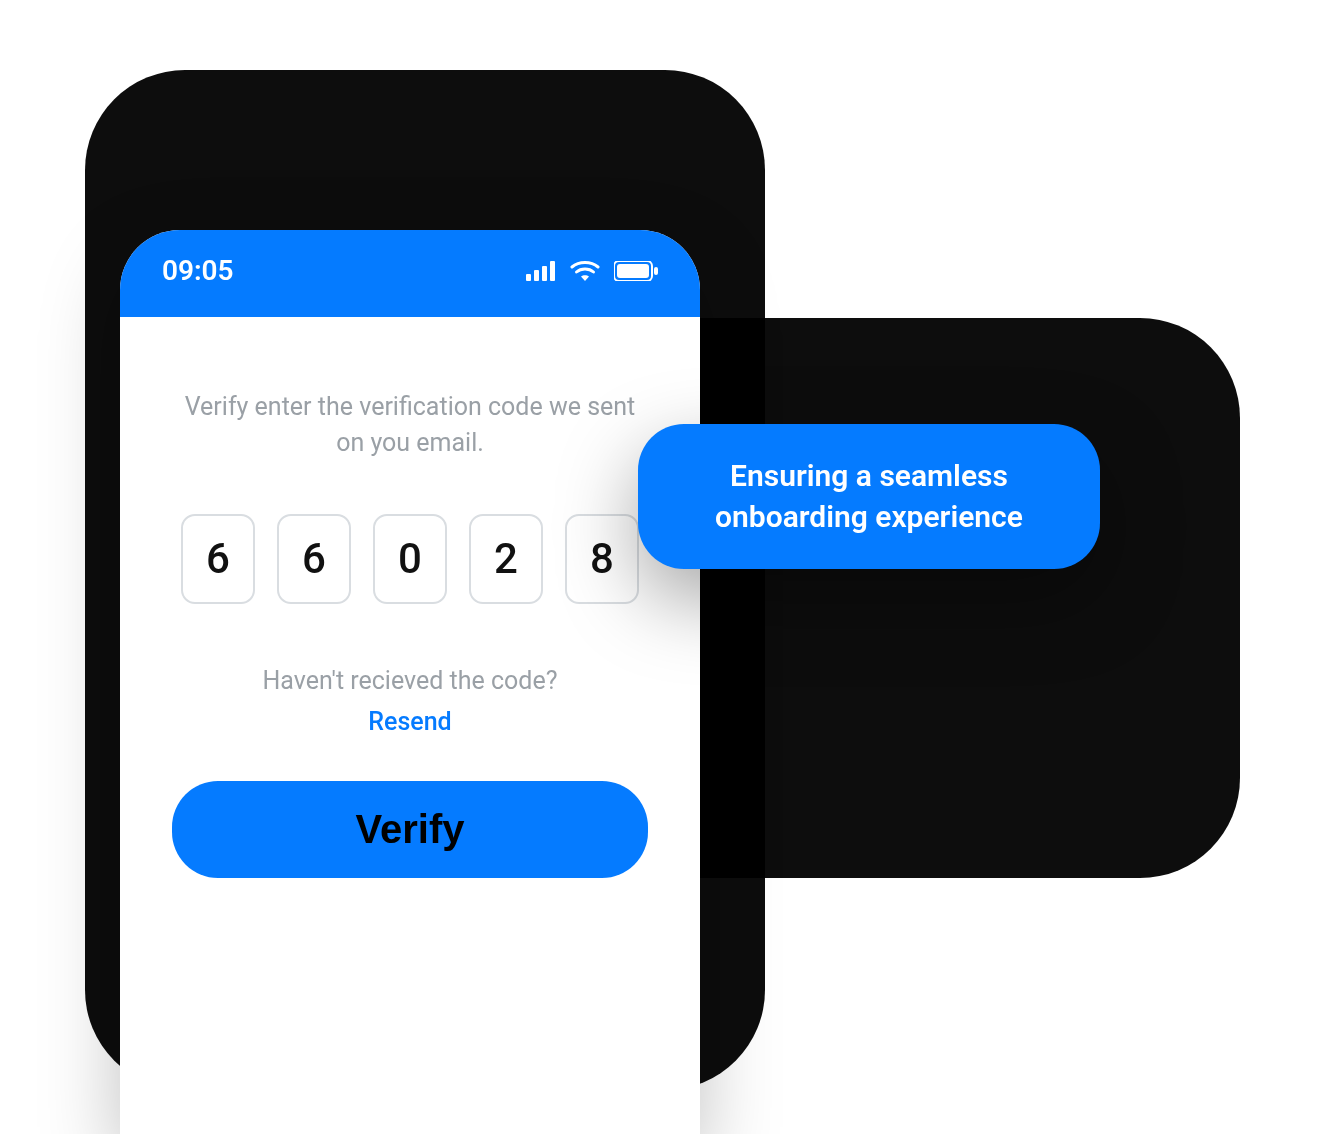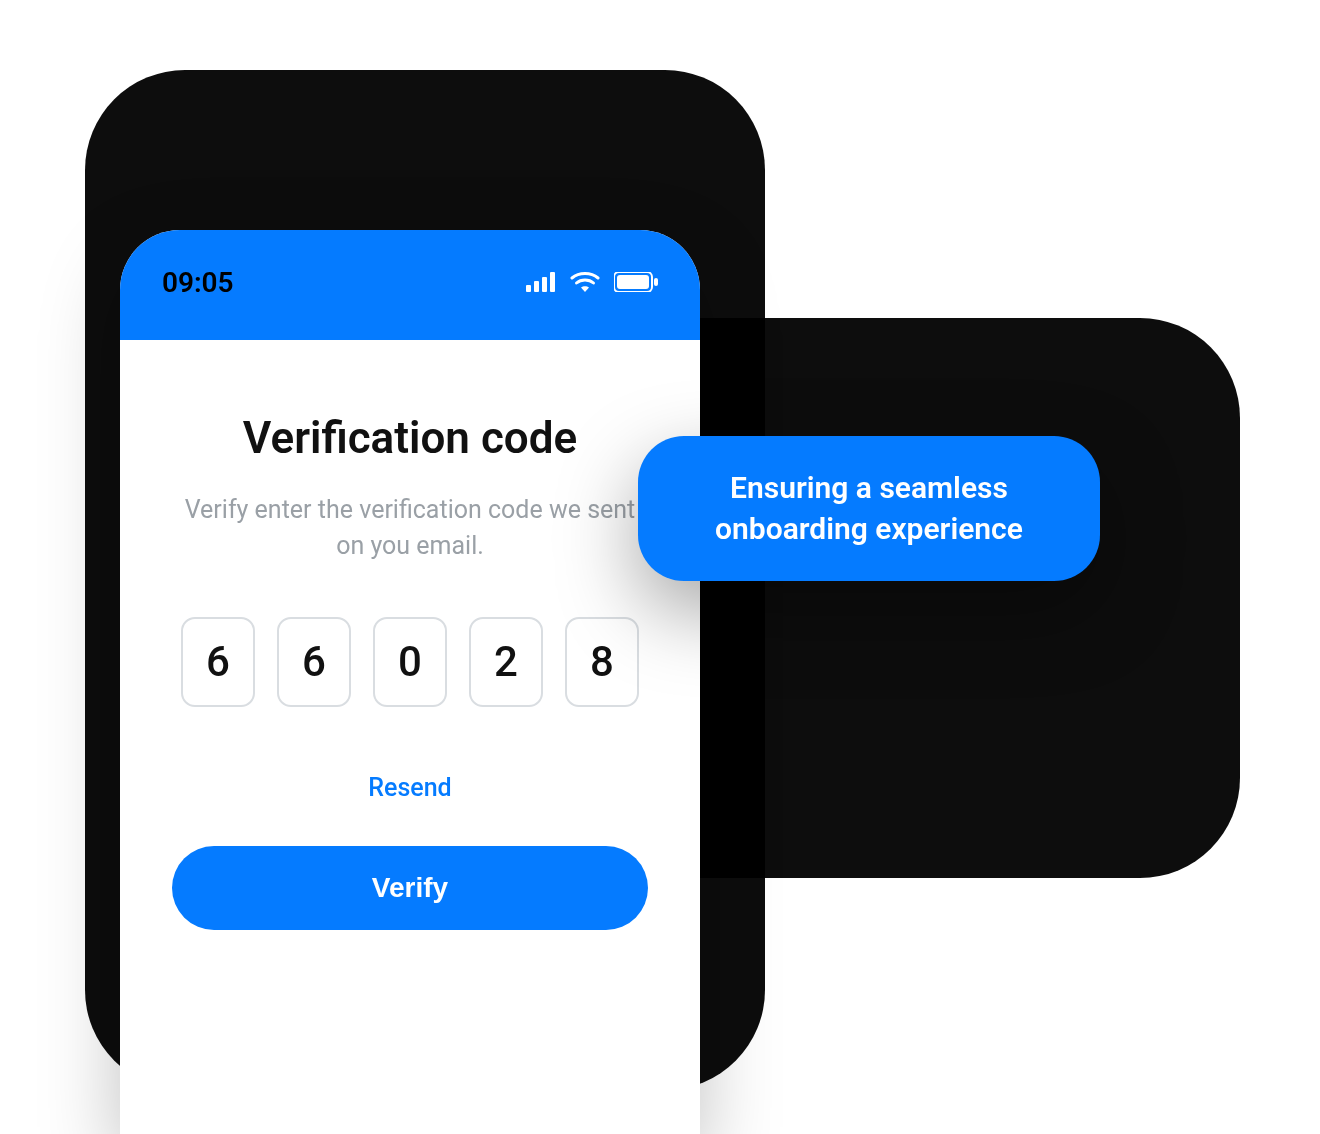--- a/index.html
+++ b/index.html
@@ -41,23 +41,23 @@
     width: 580px;
     height: 904px;   
     background: #ffffff;
     border-radius: 60px 60px 0 0;
     overflow: hidden;
     box-shadow: 0 30px 80px rgba(0,0,0,0.25);
   }
 
   
   .status-bar {
-    height: 110px;
+    height: 87px;
     background: #057bff;
-    color: #000000;
+    color: #ffffff;
     display: flex;
     align-items: center;
     justify-content: space-between;
     padding: 0 42px 6px 42px;
     font-size: 28px;
     font-weight: 600;
   }
   .status-right { display: flex; align-items: center; gap: 14px; }
   .status-right svg { display: block; }
 
@@ -110,33 +110,33 @@
     display: inline-block;
     margin-top: 4px;
     text-align: right;
   }
 
   
   .verify-btn {
     display: block;
     width: 100%;
     background: #057bff;
-    color: #ffffff;
-    font-size: 28px;
+    color: #000000;
+    font-size: 40px;
     font-weight: 600;
     border: none;
     border-radius: 46px;
     padding: 26px 0;
     cursor: pointer;
   }
 
   
   .callout {
     position: absolute;
-    top: 436px;
+    top: 424px;
     left: 638px;
     width: 462px;
     background: #057bff;
     color: #ffffff;
     font-size: 30px;
     font-weight: 600;
     line-height: 1.35;
     text-align: center;
     padding: 32px 40px;
     border-radius: 46px;
@@ -173,32 +173,32 @@
         <svg width="44" height="20" viewBox="0 0 44 20">
           <rect x="0" y="0" width="38" height="20" rx="5" fill="none" stroke="#fff" stroke-width="2"></rect>
           <rect x="3" y="3" width="32" height="14" rx="3" fill="#fff"></rect>
           <rect x="40" y="6" width="4" height="8" rx="2" fill="#fff"></rect>
         </svg>
       </span>
     </span>
   </div>
 
   <div class="content">
-    <h1 class="title">Verification code</h1>
     <p class="subtitle">Verify enter the verification code we sent on you email.</p>
 
     <div class="code-row">
       <div class="code-box">6</div>
       <div class="code-box">6</div>
       <div class="code-box">0</div>
       <div class="code-box">2</div>
       <div class="code-box">8</div>
     </div>
 
     <div class="resend-block">
+      <div class="resend-q">Haven't recieved the code?</div>
       <span class="resend-link">Resend</span>
     </div>
 
     <button class="verify-btn">Verify</button>
   </div>
 </div>
 
 <div class="callout">Ensuring a seamless onboarding experience</div>
 
 </body></html>

